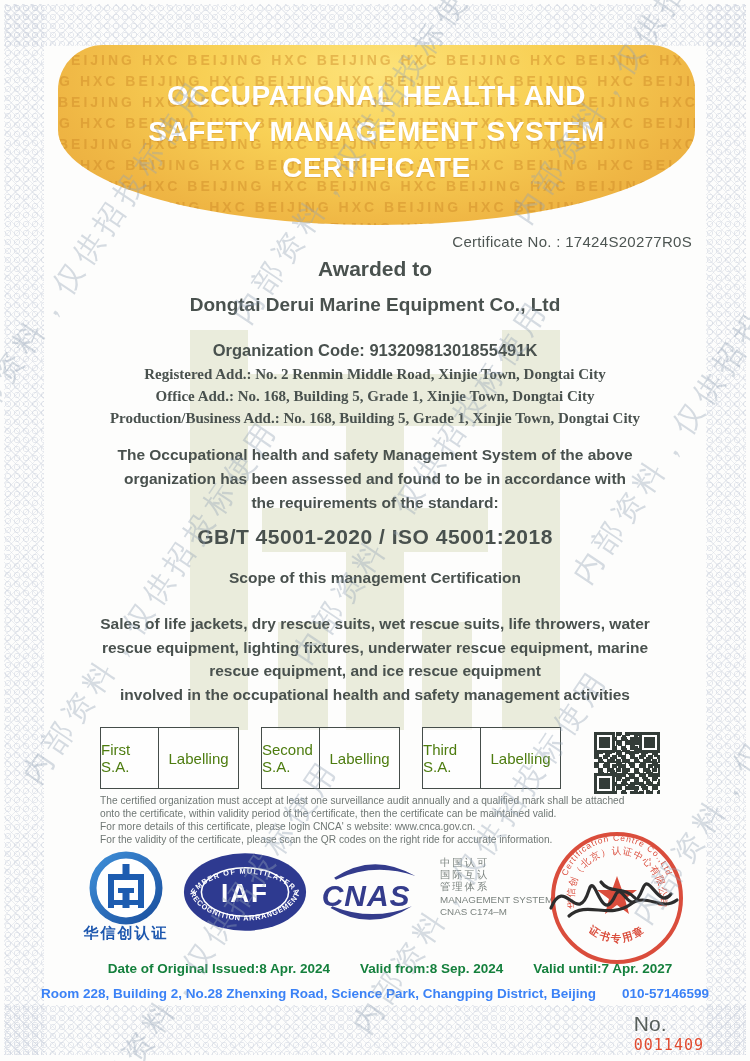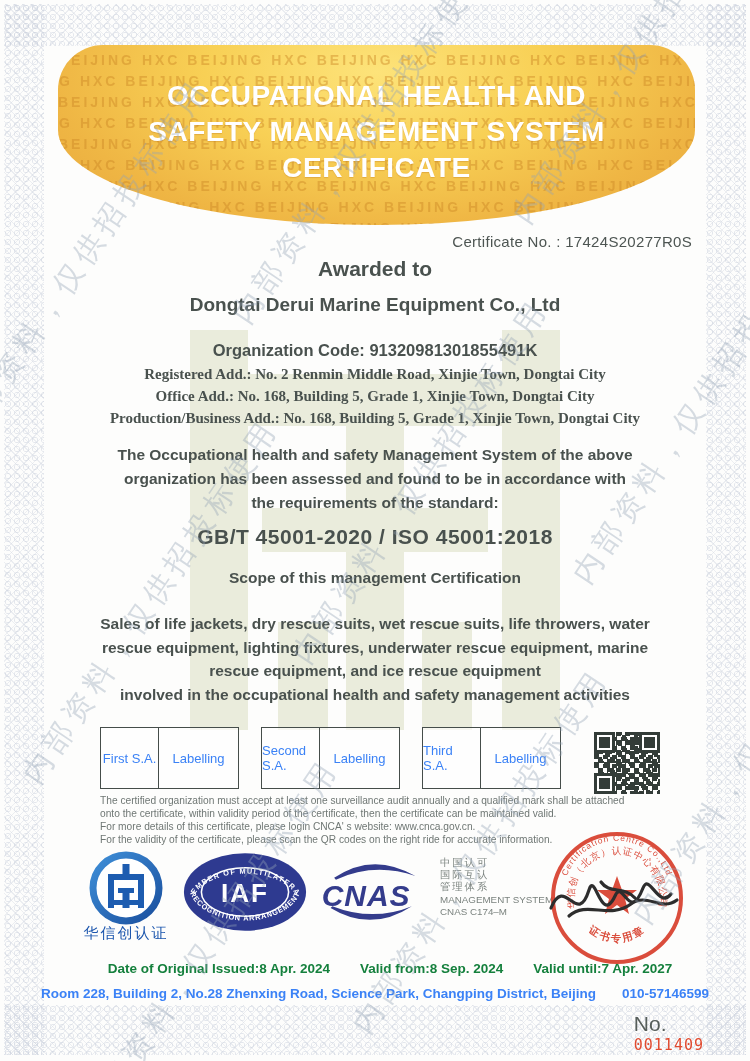--- a/index.html
+++ b/index.html
@@ -44,36 +44,36 @@
   .stmt{font-size:15.5px;font-weight:bold;}
   .s1{top:446px;}.s2{top:470px;}.s3{top:494px;}
   .standard{top:525px;font-size:21px;font-weight:bold;letter-spacing:.5px;}
   .scopehead{top:569px;font-size:15.5px;font-weight:bold;}
   .scopelines{top:612px;font-size:15.5px;font-weight:bold;line-height:23.5px;}
   
   .audit{position:absolute;left:100px;top:727px;display:flex;gap:22px;z-index:3;}
   .abox{display:flex;width:137px;height:60px;border:1.5px solid #454d4a;background:rgba(255,255,255,.6);}
   .abox .c1{width:42%;border-right:1.5px solid #454d4a;display:flex;align-items:center;justify-content:center;}
   .abox .c2{width:58%;display:flex;align-items:center;justify-content:center;}
-  .abox div{font-size:13px;color:#3b82f6;}
+  .abox div{font-size:15px;color:#4d7c0f;}
   
   .qr{position:absolute;left:594px;top:732px;width:66px;height:62px;z-index:3;
       background:
         repeating-conic-gradient(#333c38 0% 25%, transparent 0% 50%) 0 0/9px 9px,
         repeating-conic-gradient(transparent 0% 25%, #333c38 0% 43%, transparent 0% 50%) 4px 3px/12px 11px;}
   .qr .f{position:absolute;width:15px;height:15px;border:3px solid #333c38;background:#fff;}
   .qr .f i{position:absolute;inset:2px;background:#333c38;display:block;}
   .qr .f1{left:0;top:0;}.qr .f2{right:0;top:0;}.qr .f3{left:0;bottom:0;}
   
   .fine{position:absolute;left:100px;top:794px;width:548px;z-index:3;
         font-size:10.2px;line-height:13px;color:#6f7774;text-align:left;}
   
   .hxc{position:absolute;left:80px;top:850px;z-index:3;}
   .hxc-cap{position:absolute;left:64px;top:924px;width:124px;text-align:center;z-index:3;
-           color:#1d57ae;font-weight:normal;font-size:15px;letter-spacing:2px;}
+           color:#1d57ae;font-weight:bold;font-size:15px;letter-spacing:2px;}
   .iaf{position:absolute;left:182px;top:851px;z-index:3;}
   .cnas{position:absolute;left:320px;top:858px;z-index:3;}
   .acc{position:absolute;left:440px;top:857px;z-index:3;text-align:left;color:#7b837f;
        font-size:9.8px;line-height:12.2px;}
   .acc .cn{letter-spacing:2px;font-size:10.3px;}
   .seal{position:absolute;left:543px;top:824px;z-index:4;opacity:.93;}
   
   .dates{position:absolute;left:0;right:0;top:961px;display:flex;justify-content:center;gap:30px;
          font-size:13.5px;font-weight:bold;color:#15803d;z-index:3;padding-left:30px;}
   .addressrow{position:absolute;left:0;right:0;top:986px;display:flex;justify-content:center;gap:26px;

